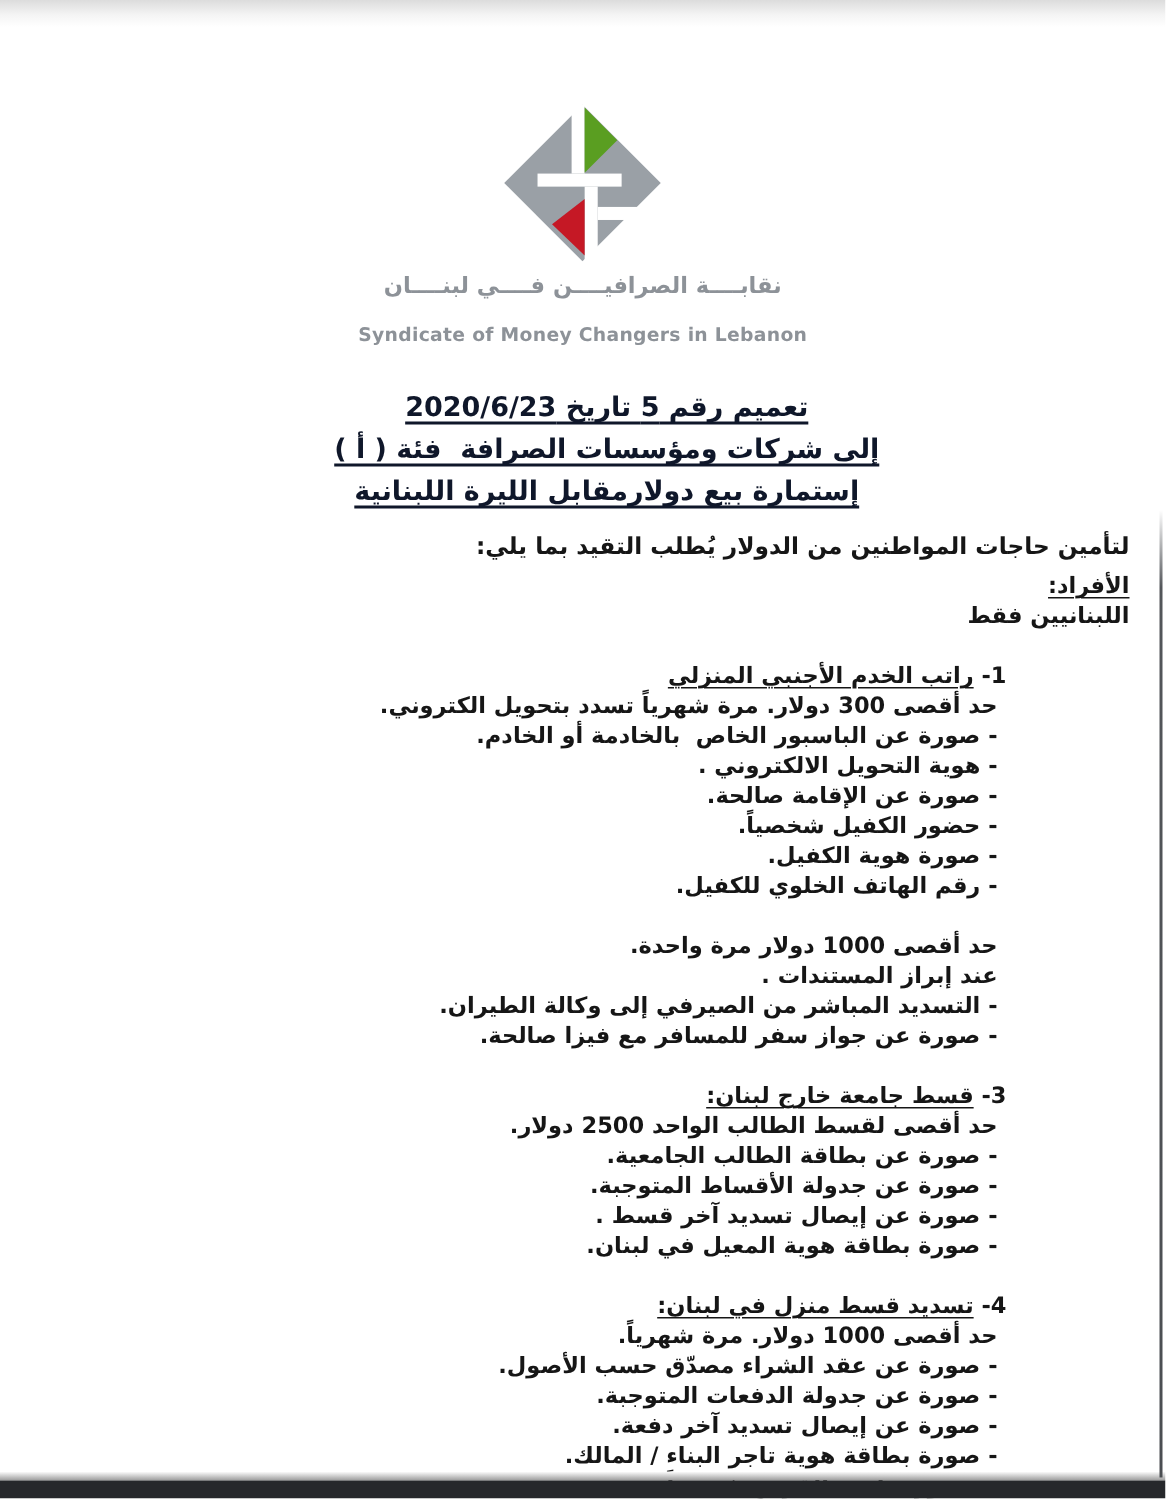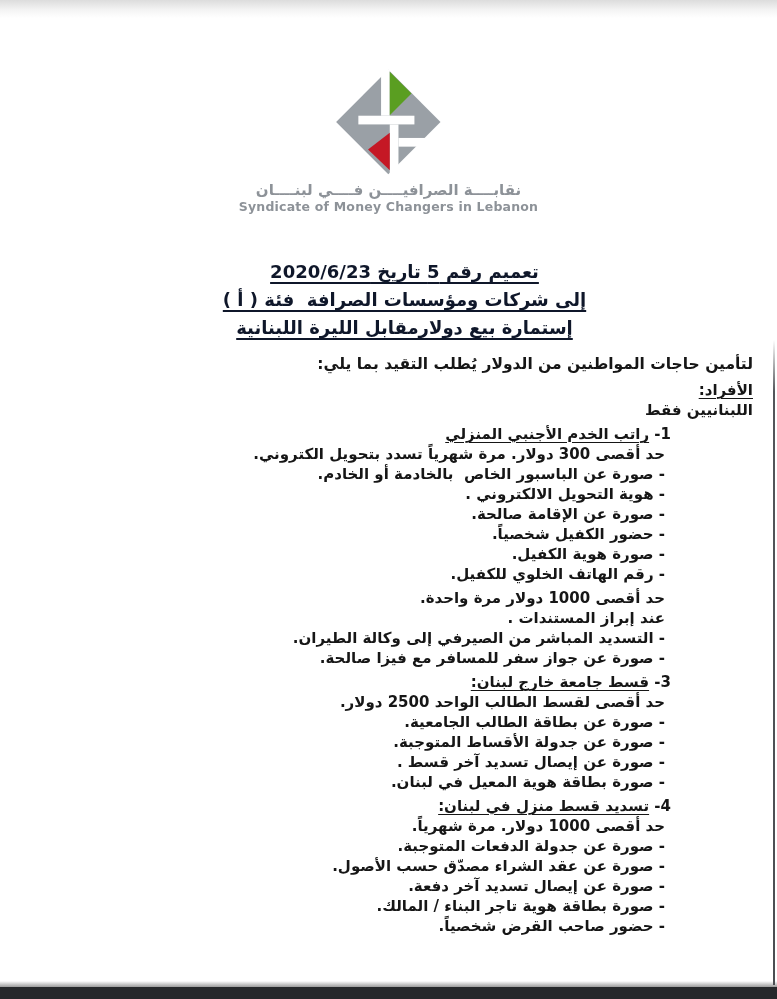--- a/index.html
+++ b/index.html
@@ -29,21 +29,21 @@
   .logo-block{
     position:absolute;top:64px;left:50%;transform:translateX(-50%);
     text-align:center;
   }
   .logo-block svg{display:block;margin:0 auto;width:118px;height:116px;}
   .logo-ar{
     font-size:15px;font-weight:bold;color:#8d9298;margin-top:1px;
     direction:rtl;white-space:nowrap;letter-spacing:.5px;text-align:center;
   }
   .logo-en{
-    font-size:12.5px;font-weight:bold;color:#8d9298;margin-top:0;
+    font-size:12.5px;font-weight:bold;color:#8d9298;margin-top:16px;
     white-space:nowrap;letter-spacing:.2px;
   }
   
   .title-block{
     position:absolute;top:258px;left:calc(50% + 16px);transform:translateX(-50%);
     direction:rtl;text-align:center;white-space:nowrap;
     font-size:18px;font-weight:bold;color:#0f172a;line-height:28px;
   }
   .title-block .u{
     text-decoration:underline;text-decoration-thickness:1.5px;text-underline-offset:4px;
@@ -52,21 +52,21 @@
   .content{
     position:absolute;top:354px;right:24px;left:30px;
     direction:rtl;
     font-size:15px;font-weight:bold;color:#161616;line-height:20px;
   }
   .intro{font-size:15.5px;}
   .aud-head{margin-top:6px;}
   .aud-head .u,.sec-title{
     text-decoration:underline;text-decoration-thickness:1.4px;text-underline-offset:3px;
   }
-  .section{margin-top:4px;padding-right:82px;}
+  .section{margin-top:20px;padding-right:82px;}
   .sec-line{padding-right:6px;}
   .sec-num{letter-spacing:.5px;}
 </style>
 </head>
 <body>
 
 <div class="page">
 
   <div class="photo-top"></div>
 
@@ -127,22 +127,22 @@
       <div class="sec-line">- صورة عن إيصال تسديد آخر قسط .</div>
       <div class="sec-line">- صورة بطاقة هوية المعيل في لبنان.</div>
     </div>
 
     <div class="section">
       <div class="sec-head">
         <span class="sec-num">4-</span>
         <span class="sec-title">تسديد قسط منزل في لبنان:</span>
       </div>
       <div class="sec-line">حد أقصى 1000 دولار. مرة شهرياً.</div>
+      <div class="sec-line">- صورة عن عقد الشراء مصدّق حسب الأصول.</div>
       <div class="sec-line">- صورة عن جدولة الدفعات المتوجبة.</div>
-      <div class="sec-line">- صورة عن عقد الشراء مصدّق حسب الأصول.</div>
       <div class="sec-line">- صورة عن إيصال تسديد آخر دفعة.</div>
       <div class="sec-line">- صورة بطاقة هوية تاجر البناء / المالك.</div>
       <div class="sec-line">- حضور صاحب القرض شخصياً.</div>
     </div>
   </div>
 
   <div class="photo-bottom-fade"></div>
   <div class="photo-bottom"></div>
   <div class="photo-right-edge"></div>
 

